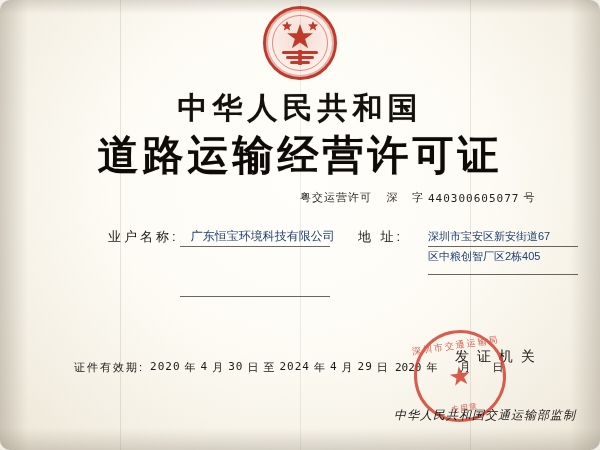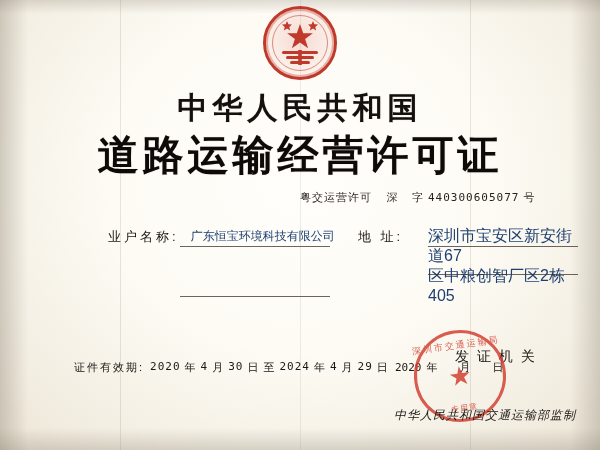--- a/index.html
+++ b/index.html
@@ -13,20 +13,21 @@
     font-family: "Liberation Sans", sans-serif;
     overflow: hidden;
   }
   #certificate {
     position: relative;
     width: 600px;
     height: 450px;
     background:
       radial-gradient(ellipse at 50% 40%, #fffefb 0%, #fdfbf4 45%, #f3eee2 80%, #ece5d6 100%);
     overflow: hidden;
+    border-radius: 10px;
   }
   
   .fold {
     position: absolute;
     top: 0;
     bottom: 0;
     width: 1px;
     background: rgba(150,140,120,0.22);
   }
   .fold.f1 { left: 120px; }
@@ -104,21 +105,21 @@
     text-shadow: 0 0 1px rgba(0,0,0,0.3);
   }
 
   
   .serial-row {
     position: absolute;
     top: 190px;
     left: 300px;
     width: 280px;
     display: flex;
-    align-items: center;
+    align-items: flex-end;
     font-size: 11px;
     color: #2b2622;
   }
   .serial-row .lbl { letter-spacing: 1px; }
   .serial-row .pref {
     display: inline-block;
     min-width: 34px;
     text-align: center;
     color: #3a332c;
     margin: 0 3px;
@@ -157,21 +158,21 @@
   }
 
   #field-name { left: 108px; top: 228px; }
   #ul-name { left: 180px; top: 246px; width: 150px; }
 
   #field-addr { left: 358px; top: 228px; }
   #addr-val {
     position: absolute;
     left: 428px; top: 226px;
     width: 148px;
-    font-size: 16px;
+    font-size: 11px;
     color: #1d3f72;
     line-height: 20px;
   }
   #ul-addr1 { left: 428px; top: 246px; width: 150px; }
   #ul-addr2 { left: 428px; top: 274px; width: 150px; }
 
   #field-scope { left: 108px; top: 278px; }
   #ul-scope { left: 180px; top: 296px; width: 150px; }
 
   

